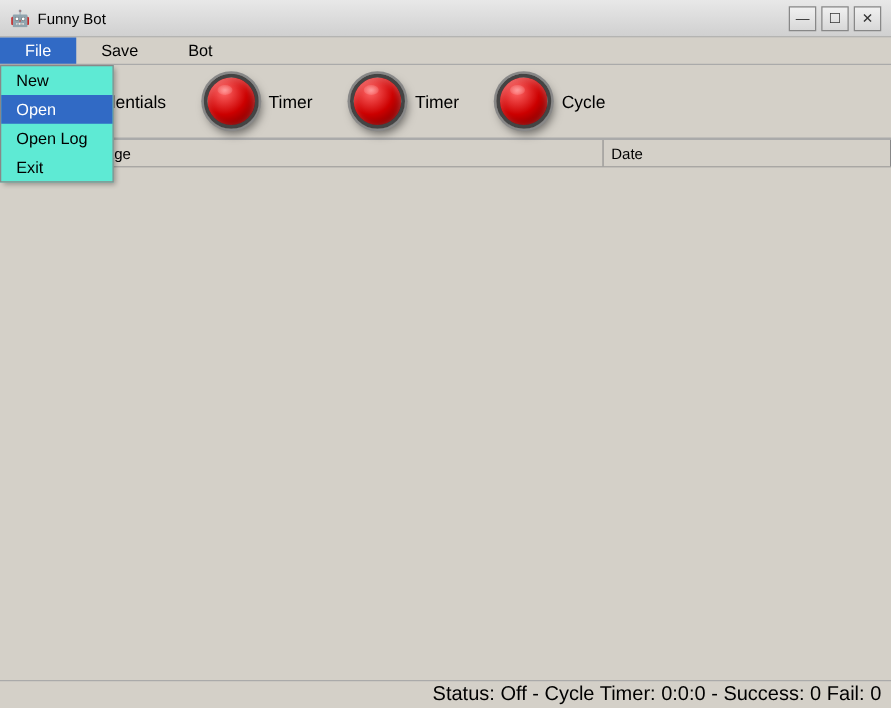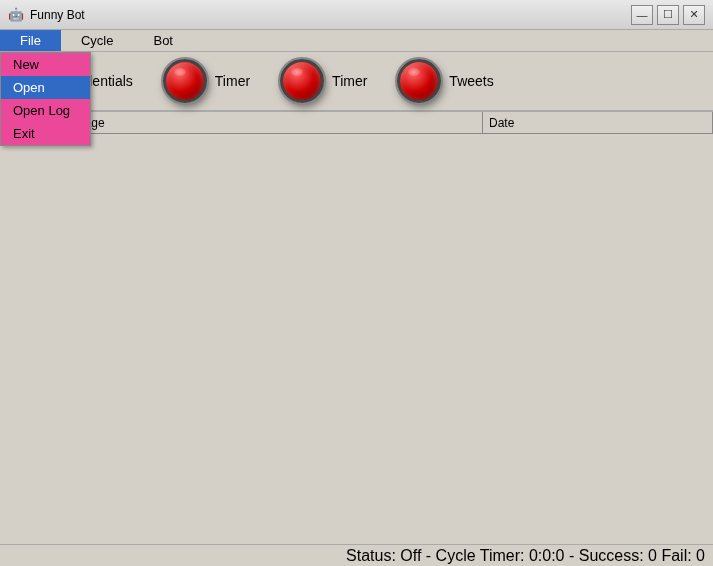--- a/index.html
+++ b/index.html
@@ -75,21 +75,21 @@
     .menu-item.active {
       background: #316ac5;
       color: #fff;
     }
 
     
     .dropdown {
       position: absolute;
       top: 22px;
       left: 0;
-      background: #ec4899;
+      background: #5eead4;
       border: 1px solid #888;
       box-shadow: 2px 2px 4px rgba(0,0,0,0.3);
       z-index: 100;
       min-width: 90px;
     }
     .dropdown-item {
       padding: 4px 20px 4px 12px;
       cursor: pointer;
       color: #000;
       font-size: 13px;
@@ -208,21 +208,21 @@
   </div>
   <div class="title-bar-controls">
     <button class="title-btn">—</button>
     <button class="title-btn">☐</button>
     <button class="title-btn">✕</button>
   </div>
 </div>
 
 <div class="menu-bar">
   <div class="menu-item active">File</div>
-  <div class="menu-item">Cycle</div>
+  <div class="menu-item">Save</div>
   <div class="menu-item">Bot</div>
 
   <div class="dropdown">
     <div class="dropdown-item">New</div>
     <div class="dropdown-item selected">Open</div>
     <div class="dropdown-item">Open Log</div>
     <div class="dropdown-item">Exit</div>
   </div>
 </div>
 
@@ -236,21 +236,21 @@
     <div class="toolbar-btn">
       <div class="red-button"></div>
       <span class="toolbar-btn-label">Timer</span>
     </div>
     <div class="toolbar-btn">
       <div class="red-button"></div>
       <span class="toolbar-btn-label">Timer</span>
     </div>
     <div class="toolbar-btn">
       <div class="red-button"></div>
-      <span class="toolbar-btn-label">Tweets</span>
+      <span class="toolbar-btn-label">Cycle</span>
     </div>
   </div>
 
   <div class="table-container">
     <div class="table-header">
       <div class="col-header col-num">#</div>
       <div class="col-header col-msg">Message</div>
       <div class="col-header col-date">Date</div>
     </div>
     <div class="table-body"></div>

